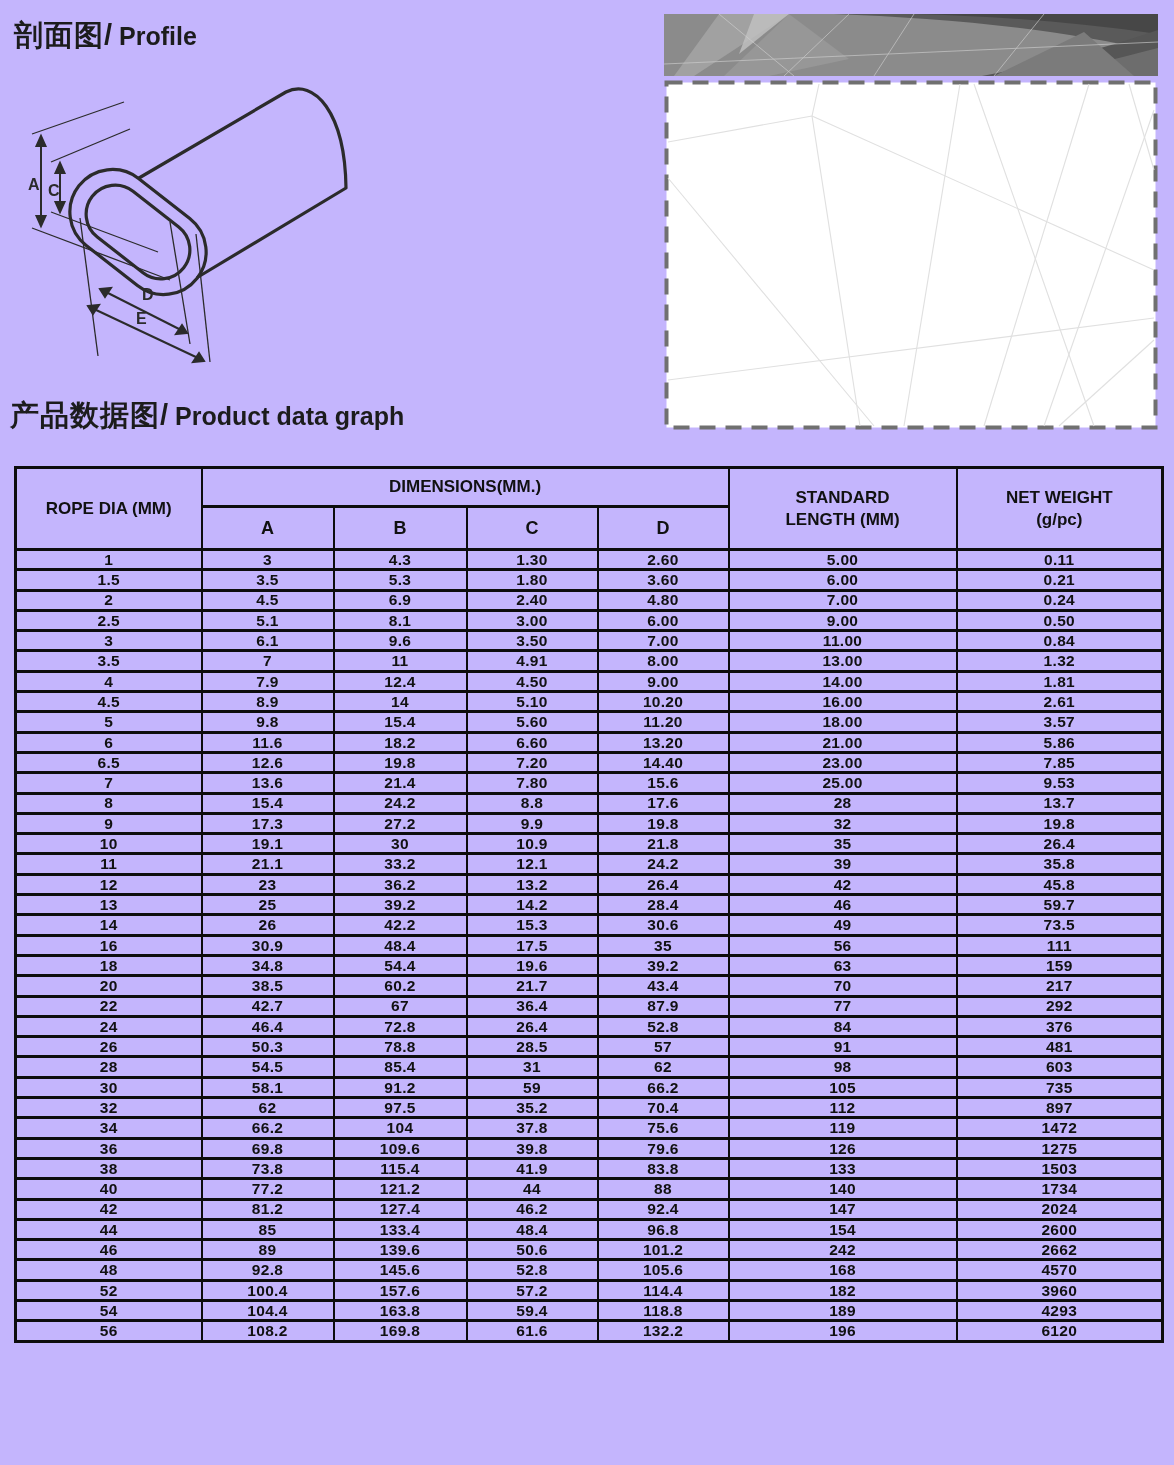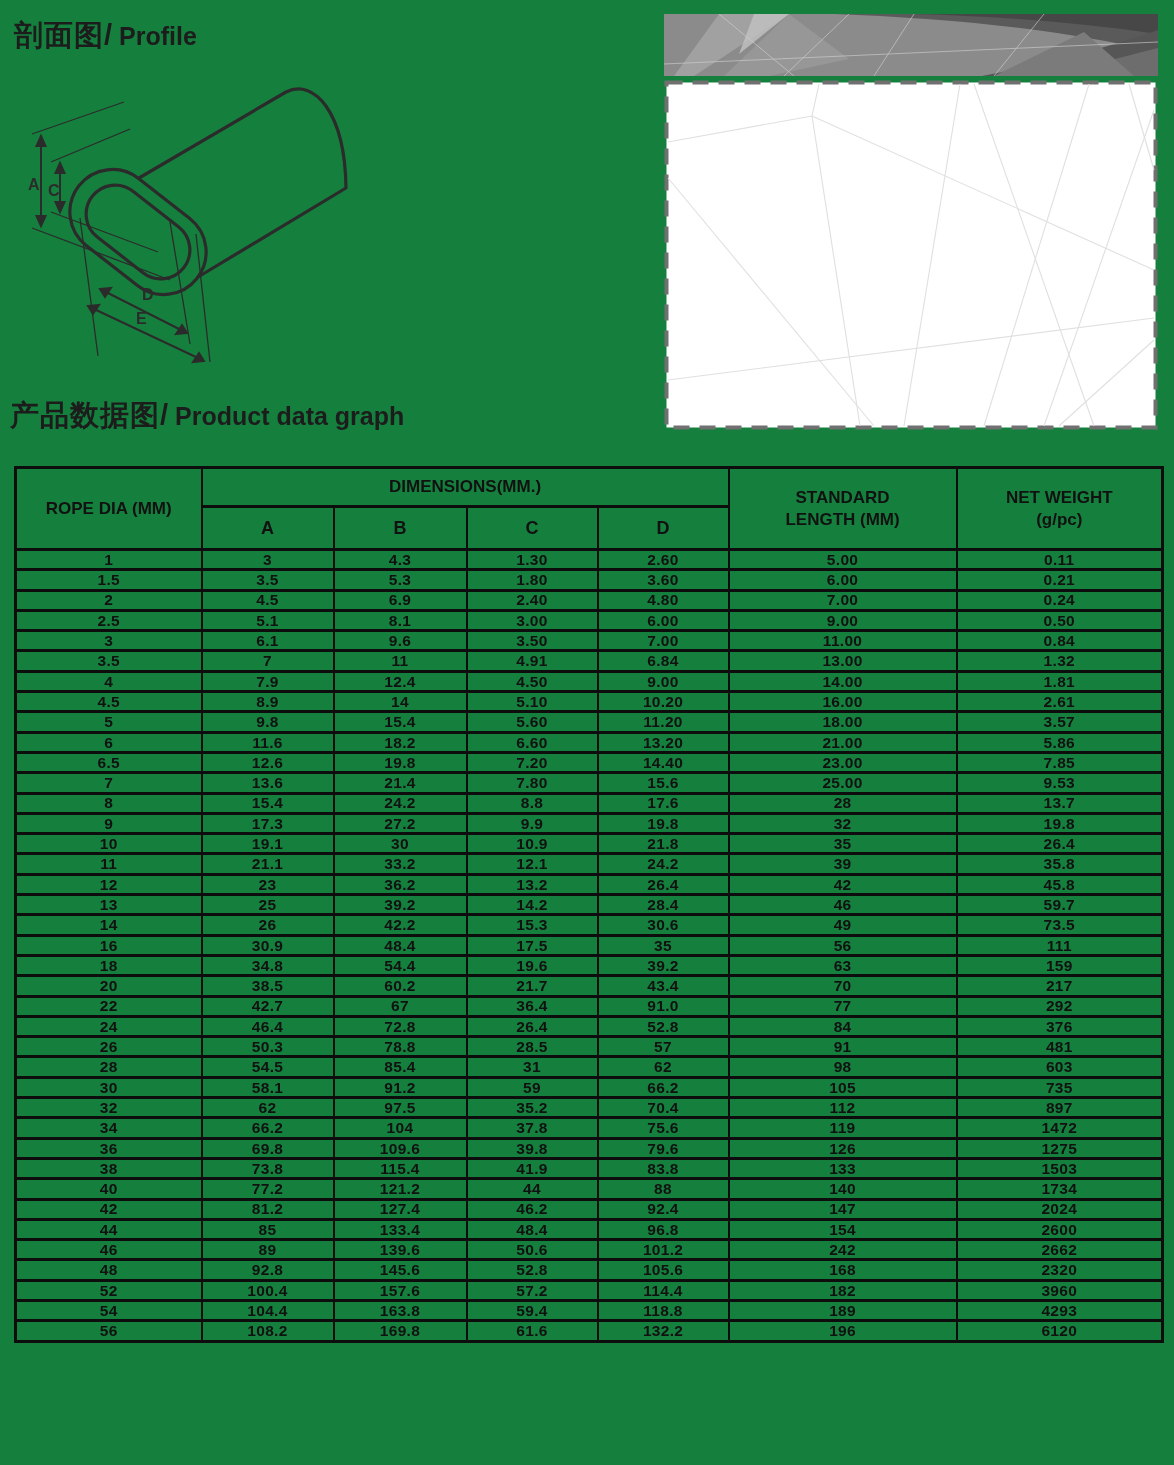--- a/index.html
+++ b/index.html
@@ -1,17 +1,17 @@
 <!DOCTYPE html>
 <html><head>
 <meta charset="utf-8">
 <style>
   * { margin:0; padding:0; box-sizing:border-box; }
   body { background:#fff; font-family:"Liberation Sans", sans-serif; }
-  .page { position:relative; width:1174px; height:1465px; background:#15803d; overflow:hidden; }
+  .page { position:relative; width:1174px; height:1465px; background:#c4b5fd; overflow:hidden; }
 
   .section-title { position:absolute; white-space:nowrap; color:#1c1c1c; }
   .section-title .zh { font-size:29px; font-weight:bold; letter-spacing:1px; }
   .section-title .en { font-size:25px; font-weight:bold; margin-left:6px; }
   #profile-title { left:14px; top:16px; }
   #graph-title   { left:10px; top:396px;text-align:center; }
 
   .profile-svg { position:absolute; left:18px; top:72px; }
   .banner      { position:absolute; left:664px; top:14px; }
   .dashed-box  { position:absolute; left:664px; top:80px; }
@@ -189,21 +189,21 @@
           <td>3.50</td>
           <td>7.00</td>
           <td>11.00</td>
           <td>0.84</td>
         </tr>
         <tr>
           <td>3.5</td>
           <td>7</td>
           <td>11</td>
           <td>4.91</td>
-          <td>6.84</td>
+          <td>8.00</td>
           <td>13.00</td>
           <td>1.32</td>
         </tr>
         <tr>
           <td>4</td>
           <td>7.9</td>
           <td>12.4</td>
           <td>4.50</td>
           <td>9.00</td>
           <td>14.00</td>
@@ -342,21 +342,21 @@
           <td>21.7</td>
           <td>43.4</td>
           <td>70</td>
           <td>217</td>
         </tr>
         <tr>
           <td>22</td>
           <td>42.7</td>
           <td>67</td>
           <td>36.4</td>
-          <td>91.0</td>
+          <td>87.9</td>
           <td>77</td>
           <td>292</td>
         </tr>
         <tr>
           <td>24</td>
           <td>46.4</td>
           <td>72.8</td>
           <td>26.4</td>
           <td>52.8</td>
           <td>84</td>
@@ -461,21 +461,21 @@
           <td>242</td>
           <td>2662</td>
         </tr>
         <tr>
           <td>48</td>
           <td>92.8</td>
           <td>145.6</td>
           <td>52.8</td>
           <td>105.6</td>
           <td>168</td>
-          <td>2320</td>
+          <td>4570</td>
         </tr>
         <tr>
           <td>52</td>
           <td>100.4</td>
           <td>157.6</td>
           <td>57.2</td>
           <td>114.4</td>
           <td>182</td>
           <td>3960</td>
         </tr>

